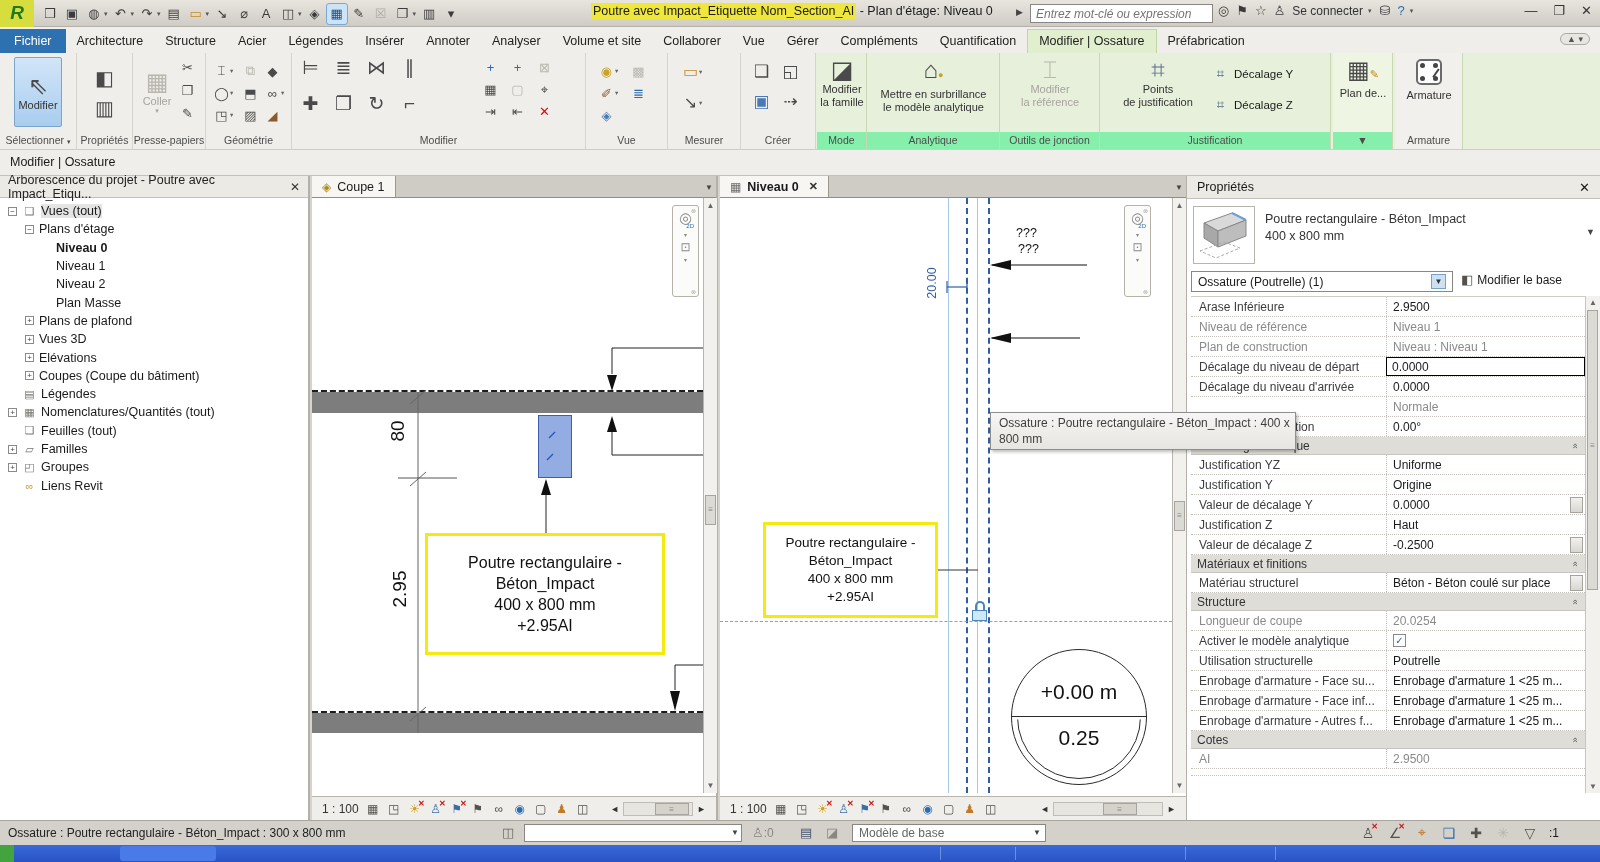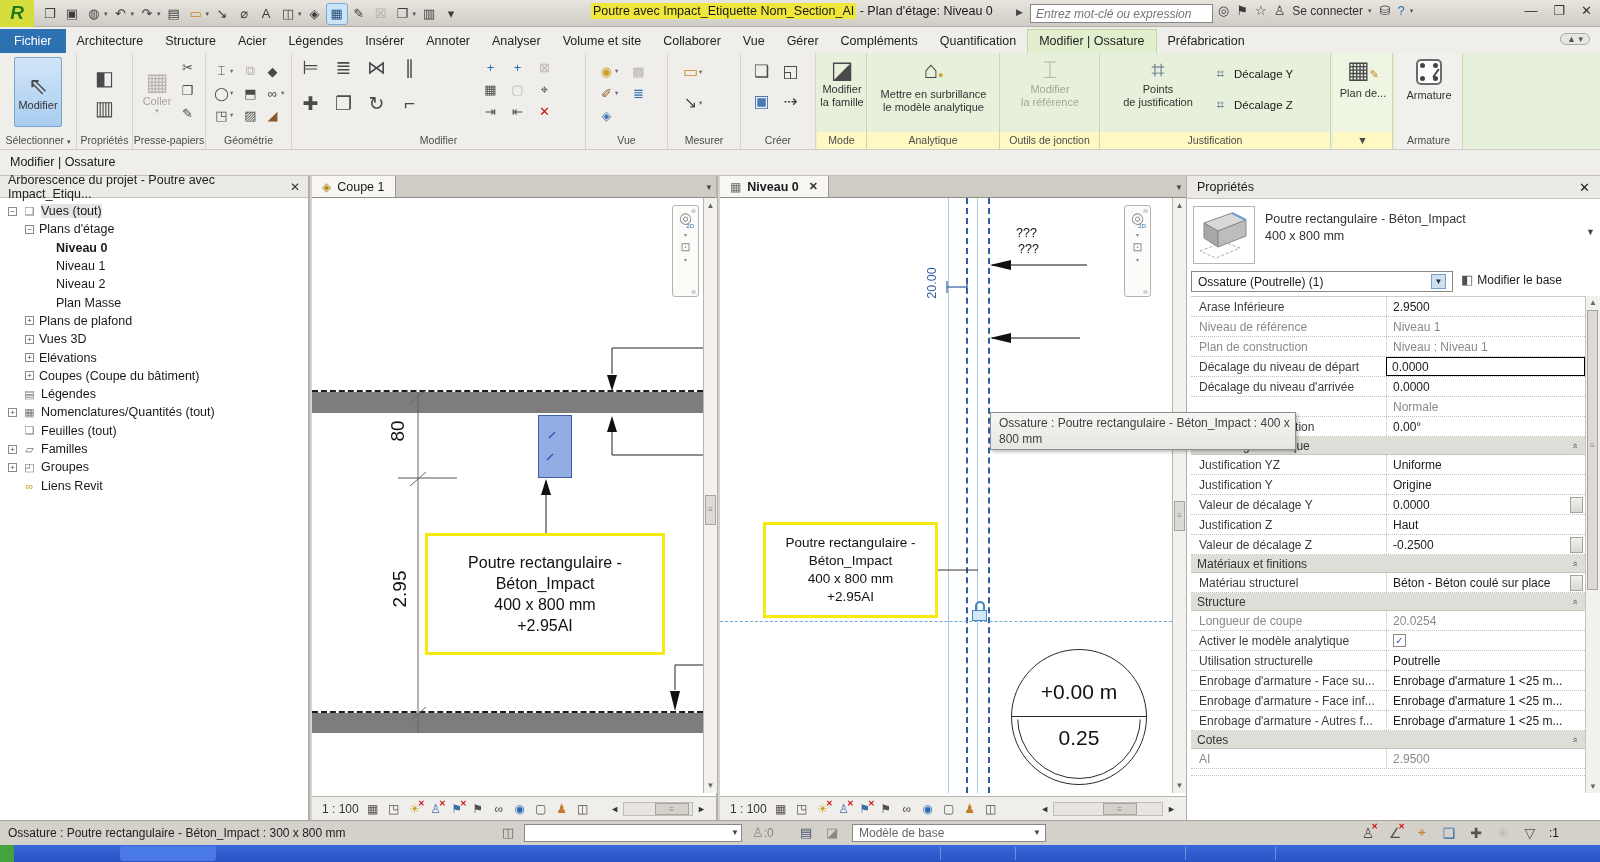--- a/index.html
+++ b/index.html
@@ -37,21 +37,21 @@
   #ribbon-toggle{position:absolute;right:10px;top:33px;font-size:9px;color:#555;
     border:1px solid #aaa;border-radius:7px;padding:0 6px;background:#e8e6e1}
 
   
   #ribbon{position:absolute;left:0;top:53px;width:1600px;height:96px;background:#efeeea;overflow:hidden}
   #ribbon-green{position:absolute;left:816px;top:0;width:784px;height:96px;background:#e7f0da}
   .panel{position:absolute;top:0;height:96px;border-right:1px solid #d7d4cd}
   .ptools{position:absolute;left:0;right:0;top:0;height:79px}
   .plabel{position:absolute;left:0;right:0;bottom:0;height:17px;font-size:10.5px;color:#4c4c4c;
     text-align:center;line-height:16px;white-space:nowrap;overflow:hidden}
-  .panel.green .plabel{background:#fef9c3}
+  .panel.green .plabel{background:#86efac}
   .bigbtn{position:absolute;display:flex;flex-direction:column;align-items:center;justify-content:flex-start;
     font-size:11px;color:#333;text-align:center;line-height:1.15}
   .bigbtn .bicon{font-size:24px;line-height:26px;color:#4a4a4a}
   .bigbtn.sel{background:linear-gradient(#d2e5f8,#a9cdef);border:1px solid #7aa6cc;border-radius:2px}
   .bigbtn.dis{color:#a7a49d}.bigbtn.dis .bicon{color:#b9b6af}
   .sicon{display:inline-flex;align-items:center;justify-content:center;width:17px;height:17px;font-size:13px;color:#4a4a4a}
   .sarr{font-size:6.5px;color:#666;width:7px}
   .igrid{position:absolute;display:grid;grid-auto-flow:column;gap:2px 5px}
   .stirrup{width:26px;height:26px;border:2.5px solid #6b6b6b;border-radius:5px;position:relative;background:#fdfdfd}
   .stirrup i{position:absolute;width:5px;height:5px;border-radius:50%;background:#444}

